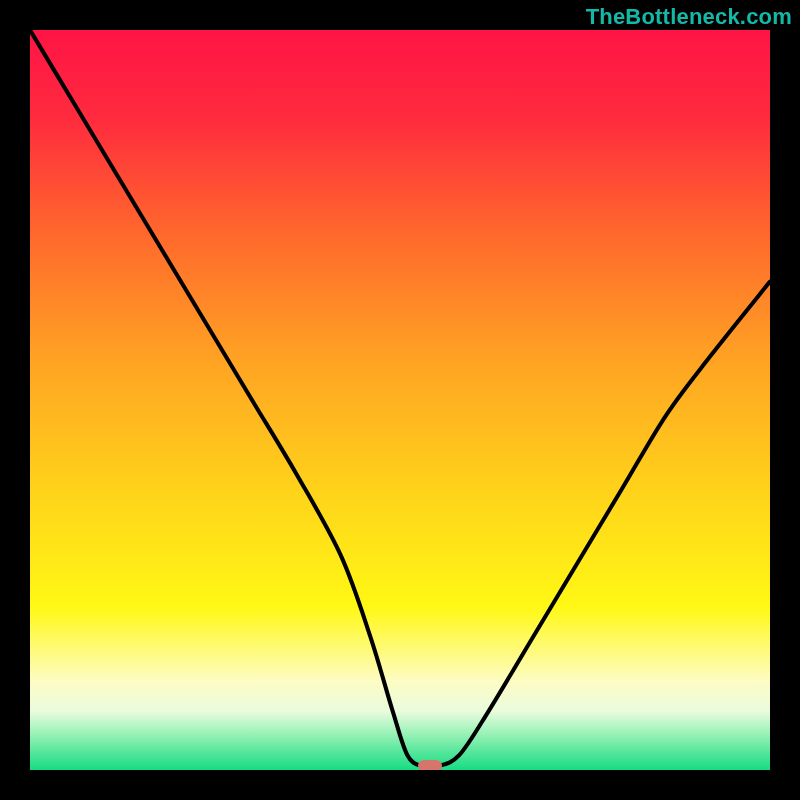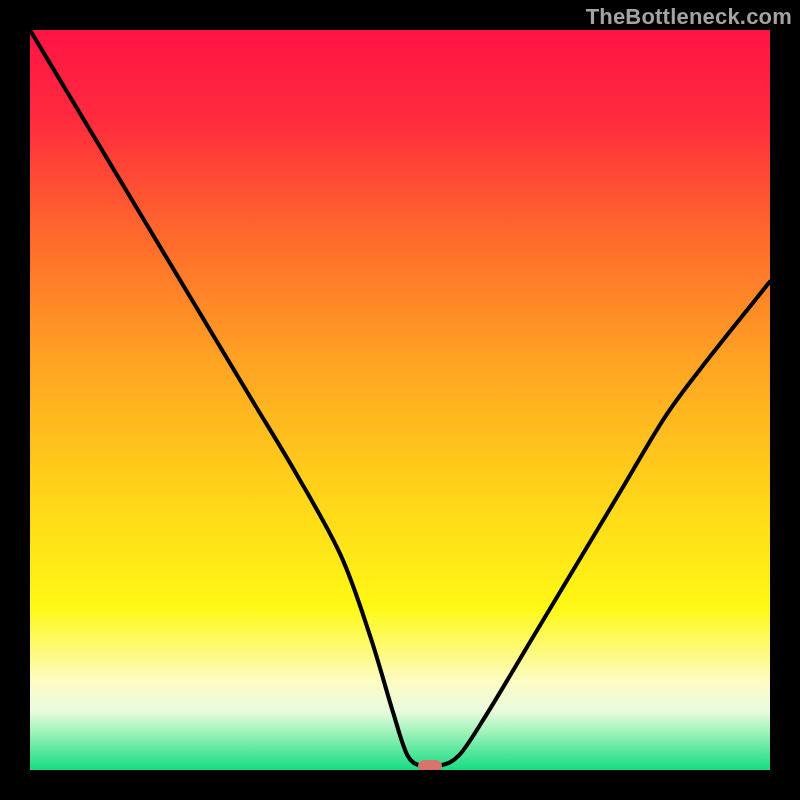--- a/index.html
+++ b/index.html
@@ -49,21 +49,21 @@
     transform: translate(-50%, -50%);
     pointer-events: none;
   }
   .watermark {
     position: absolute;
     top: 4px;
     right: 8px;
     font-family: Arial, Helvetica, sans-serif;
     font-size: 22px;
     font-weight: 700;
-    color: #a3a3a3;
+    color: #14b8a6;
     letter-spacing: 0.2px;
     user-select: none;
   }
 </style>
 </head>
 <body>
 
 <div class="frame">
 
   <div class="plot">

